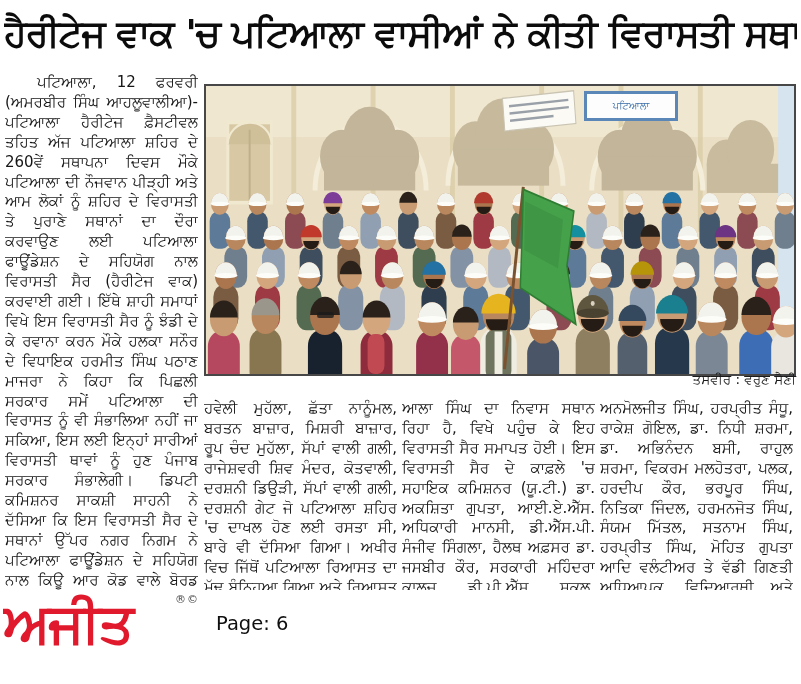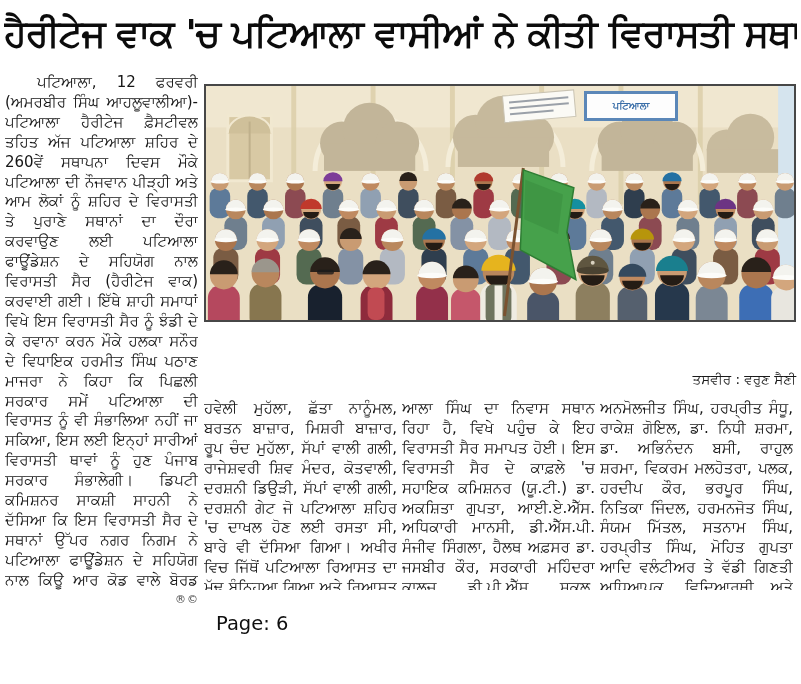--- a/index.html
+++ b/index.html
@@ -7,22 +7,22 @@
         font-family:"DejaVu Sans","Liberation Sans",sans-serif;color:#141414;}
   .headline{position:absolute;left:4px;top:2px;width:793px;height:64px;margin:0;
             font-size:37px;font-weight:700;color:#0b0b0b;text-align:center;
             white-space:nowrap;overflow:hidden;letter-spacing:-1px;line-height:64px;}
   .col{position:absolute;width:193px;font-size:15px;line-height:19.9px;
        text-align:justify;overflow:hidden;color:#161616;}
   .col1{left:5px;top:73px;height:517px;text-indent:32px;}
   .col2{left:204px;top:399px;height:191px;}
   .col3{left:402px;top:399px;height:191px;}
   .col4{left:600px;top:399px;height:191px;}
-  .photo{position:absolute;left:204px;top:84px;width:592px;height:238px;
-         border:2px solid #474747;box-sizing:border-box;background:#eadfc4;font-weight:bold;}
+  .photo{position:absolute;left:204px;top:84px;width:592px;height:292px;
+         border:2px solid #474747;box-sizing:border-box;background:#eadfc4;}
   .photo svg{display:block;width:100%;height:100%;}
   .banner{position:absolute;left:378px;top:5px;width:94px;height:30px;background:#fdfdfd;
           border:3px solid #5b87b8;box-sizing:border-box;display:flex;align-items:center;
           justify-content:center;font-size:10px;color:#3a6ea8;overflow:hidden;}
   .caption{position:absolute;left:204px;top:328px;width:594px;height:66px;
            font-weight:700;font-size:15px;line-height:21.5px;text-align:justify;overflow:hidden;}
   .credit{position:absolute;right:5px;top:371px;font-size:13.5px;font-weight:400;color:#1a1a1a;}
   .logo{position:absolute;left:3px;top:592px;width:200px;height:64px;overflow:hidden;}
   .logo-text{font-size:55px;line-height:62px;font-weight:800;letter-spacing:-2px;color:#e01a2c;}
   .logo-marks{position:absolute;right:4px;top:1px;font-size:11px;color:#4a4a4a;letter-spacing:1px;}
@@ -338,18 +338,19 @@
     </div>
   </div>
 
   <div class="credit">ਤਸਵੀਰ : ਵਰੁਣ ਸੈਣੀ</div>
 
   <div class="col col2">ਹਵੇਲੀ ਮੁਹੱਲਾ, ਛੱਤਾ ਨਾਨੂੰਮਲ, ਬਰਤਨ ਬਾਜ਼ਾਰ, ਮਿਸ਼ਰੀ ਬਾਜ਼ਾਰ, ਰੂਪ ਚੰਦ ਮੁਹੱਲਾ, ਸੱਪਾਂ ਵਾਲੀ ਗਲੀ, ਰਾਜੇਸ਼ਵਰੀ ਸ਼ਿਵ ਮੰਦਰ, ਕੋਤਵਾਲੀ, ਦਰਸ਼ਨੀ ਡਿਉੜੀ, ਸੱਪਾਂ ਵਾਲੀ ਗਲੀ, ਦਰਸ਼ਨੀ ਗੇਟ ਜੋ ਪਟਿਆਲਾ ਸ਼ਹਿਰ 'ਚ ਦਾਖਲ ਹੋਣ ਲਈ ਰਸਤਾ ਸੀ, ਬਾਰੇ ਵੀ ਦੱਸਿਆ ਗਿਆ। ਅਖੀਰ ਵਿਚ ਜਿੱਥੋਂ ਪਟਿਆਲਾ ਰਿਆਸਤ ਦਾ ਮੁੱਢ ਬੰਨ੍ਹਿਆ ਗਿਆ ਅਤੇ ਰਿਆਸਤ ਦੇ ਬਾਨੀ ਬਾਬਾ</div>
   <div class="col col3">ਆਲਾ ਸਿੰਘ ਦਾ ਨਿਵਾਸ ਸਥਾਨ ਰਿਹਾ ਹੈ, ਵਿਖੇ ਪਹੁੰਚ ਕੇ ਇਹ ਵਿਰਾਸਤੀ ਸੈਰ ਸਮਾਪਤ ਹੋਈ। ਇਸ ਵਿਰਾਸਤੀ ਸੈਰ ਦੇ ਕਾਫ਼ਲੇ 'ਚ ਸਹਾਇਕ ਕਮਿਸ਼ਨਰ (ਯੂ.ਟੀ.) ਡਾ. ਅਕਸ਼ਿਤਾ ਗੁਪਤਾ, ਆਈ.ਏ.ਐੱਸ. ਅਧਿਕਾਰੀ ਮਾਨਸੀ, ਡੀ.ਐੱਸ.ਪੀ. ਸੰਜੀਵ ਸਿੰਗਲਾ, ਹੈਲਥ ਅਫ਼ਸਰ ਡਾ. ਜਸਬੀਰ ਕੌਰ, ਸਰਕਾਰੀ ਮਹਿੰਦਰਾ ਕਾਲਜ, ਡੀ.ਪੀ.ਐੱਸ. ਸਕੂਲ, ਐੱਸ.ਪੀ. ਚਾਂਦ, ਰਾਕੇਸ਼ ਬਧਵਾਰ,</div>
   <div class="col col4">ਅਨਮੋਲਜੀਤ ਸਿੰਘ, ਹਰਪ੍ਰੀਤ ਸੰਧੂ, ਰਾਕੇਸ਼ ਗੋਇਲ, ਡਾ. ਨਿਧੀ ਸ਼ਰਮਾ, ਡਾ. ਅਭਿਨੰਦਨ ਬਸੀ, ਰਾਹੁਲ ਸ਼ਰਮਾ, ਵਿਕਰਮ ਮਲਹੋਤਰਾ, ਪਲਕ, ਹਰਦੀਪ ਕੌਰ, ਭਰਪੂਰ ਸਿੰਘ, ਨਿਤਿਕਾ ਜਿੰਦਲ, ਹਰਮਨਜੋਤ ਸਿੰਘ, ਸੰਯਮ ਮਿੱਤਲ, ਸਤਨਾਮ ਸਿੰਘ, ਹਰਪ੍ਰੀਤ ਸਿੰਘ, ਮੋਹਿਤ ਗੁਪਤਾ ਆਦਿ ਵਲੰਟੀਅਰ ਤੇ ਵੱਡੀ ਗਿਣਤੀ ਅਧਿਆਪਕ, ਵਿਦਿਆਰਥੀ ਅਤੇ ਸ਼ਹਿਰ ਵਾਸੀ ਮੌਜੂਦ ਸਨ।</div>
 
   <div class="logo">
+    <span class="logo-text" style="color: rgb(224, 26, 44);">ਅਜੀਤ</span>
     <span class="logo-marks">®©</span>
   </div>
 
   <div class="pageno">Page: 6</div>
 
 </div>
 
 </body></html>

